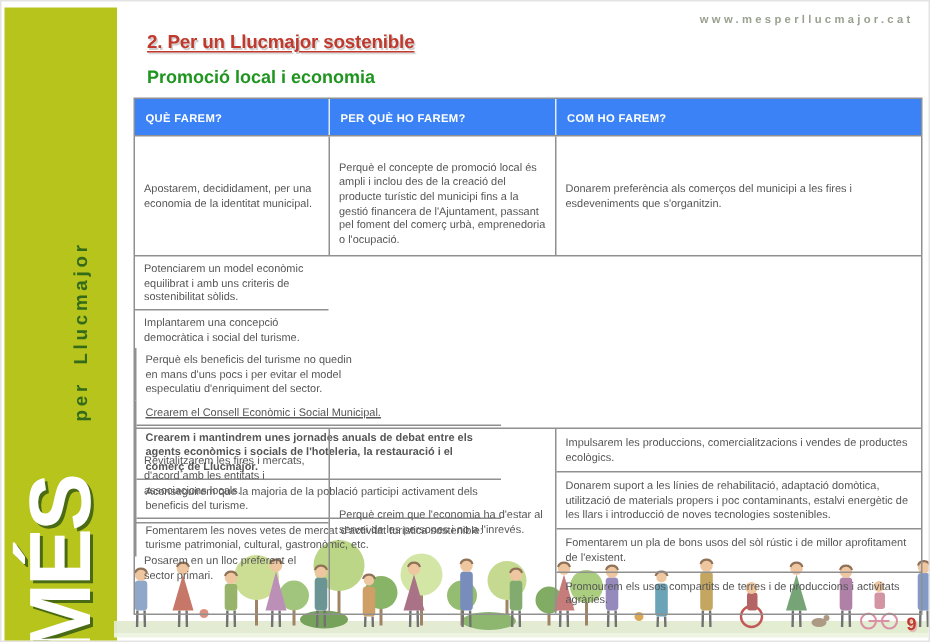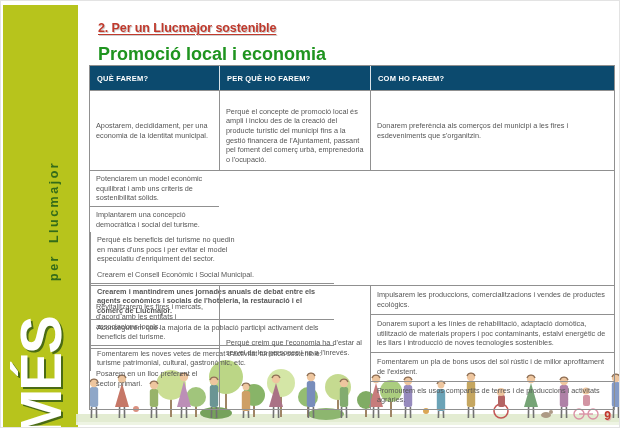--- a/index.html
+++ b/index.html
@@ -14,28 +14,28 @@
   .tagline{width:170px;height:75px;box-sizing:border-box;padding-top:44px;padding-left:2px;
            font-size:12.5px;font-weight:bold;letter-spacing:2.5px;word-spacing:5px;color:#336b1a;white-space:nowrap;}
   .logo-wrap{left:0;bottom:-8px;width:75px;height:158px;}
   .logo{width:158px;height:75px;font-size:58px;font-weight:bold;letter-spacing:-2px;line-height:75px;
         color:#fff;text-shadow:-2px 2px 0 #4a6b14;white-space:nowrap;}
 
   
   .url{position:absolute;top:7px;right:10px;font-size:7.5px;font-weight:bold;letter-spacing:2.2px;color:#9ba190;}
   .section-title{position:absolute;top:20px;left:97px;font-size:12.5px;font-weight:bold;color:#c0392c;
                  text-decoration:underline;text-underline-offset:2px;text-shadow:1px 1px 0 #cfcfcf;letter-spacing:-.1px;}
-  .subtitle{position:absolute;top:43px;left:97px;font-size:18px;font-weight:bold;color:#1f941f;}
+  .subtitle{position:absolute;top:43px;left:97px;font-size:12px;font-weight:bold;color:#1f941f;}
 
   
   .illus{position:absolute;left:75px;top:344px;width:545px;height:82px;z-index:0;opacity:.95;}
 
   
   .ptable{position:absolute;left:88px;top:64px;width:524px;z-index:1;border:1px solid #909090;background:transparent;box-sizing:content-box;}
-  .thead{display:flex;background:#0c4a6e;}
+  .thead{display:flex;background:#3b82f6;}
   .th{box-sizing:border-box;color:#fff;font-size:7.5px;font-weight:bold;padding:8px 4px 7px 7px;letter-spacing:.2px;}
   .th + .th{border-left:1px solid rgba(255,255,255,.85);}
   .block{display:flex;border-top:1px solid #909090;}
   .bcol{display:flex;flex-direction:column;box-sizing:border-box;}
   .bcol + .bcol{border-left:1px solid #909090;}
   .cell{box-sizing:border-box;flex-basis:0;display:flex;align-items:center;
         padding:3px 6px;font-size:7.3px;line-height:1.32;color:#565656;}
   .cell + .cell{border-top:1px solid #909090;}
 
   .page-number{position:absolute;right:8px;bottom:4px;font-size:12px;font-weight:bold;color:#c0392c;text-shadow:1px 1px 0 #e3b8b4;z-index:2;}
@@ -47,20 +47,21 @@
 
   <div class="sidebar">
     <div class="vwrap tagline-wrap">
       <div class="vrot tagline">per Llucmajor</div>
     </div>
     <div class="vwrap logo-wrap">
       <div class="vrot logo">MÉS</div>
     </div>
   </div>
 
+  <div class="url">www.mesperllucmajor.cat</div>
   <div class="section-title">2. Per un Llucmajor sostenible</div>
   <div class="subtitle">Promoció local i economia</div>
 
   <svg class="illus" viewBox="0 0 545 82" xmlns="http://www.w3.org/2000/svg">
       <rect x="0" y="69" width="545" height="10" fill="#e2ecd0"></rect>
       <rect x="0" y="77" width="545" height="3" fill="#eef4e2"></rect>
       <line x1="95" y1="40" x2="95" y2="72" stroke="#9a7f5e" stroke-width="2"></line>
       <circle cx="95" cy="40" r="15" fill="#c9dd8f"></circle>
       <line x1="120" y1="52" x2="120" y2="72" stroke="#9a7f5e" stroke-width="2"></line>
       <circle cx="120" cy="52" r="10" fill="#9dc276"></circle>
@@ -206,21 +207,21 @@
             <div class="cell" style="flex-grow: 64;">
               <span>Implantarem una concepció democràtica i social del turisme.</span>
             </div>
           </div>
           <div class="bcol" style="width: 151px;">
             <div class="cell" style="flex-grow: 1;">
               <span>Perquè els beneficis del turisme no quedin en mans d'uns pocs i per evitar el model especulatiu d'enriquiment del sector.</span>
             </div>
           </div>
           <div class="bcol" style="width: 244px;">
-            <div class="cell" style="flex-grow: 29;">
+            <div class="cell" style="flex-grow: 29; text-decoration: underline;">
               <span>Crearem el Consell Econòmic i Social Municipal.</span>
             </div>
             <div class="cell" style="flex-grow: 33; font-weight: bold;">
               <span>Crearem i mantindrem unes jornades anuals de debat entre els agents econòmics i socials de l'hoteleria, la restauració i el comerç de Llucmajor.</span>
             </div>
             <div class="cell" style="flex-grow: 29;">
               <span>Aconseguirem que la majoria de la població participi activament dels beneficis del turisme.</span>
             </div>
             <div class="cell" style="flex-grow: 23;">
               <span>Fomentarem les noves vetes de mercat d'activitat turística sostenible: turisme patrimonial, cultural, gastronòmic, etc.</span>

